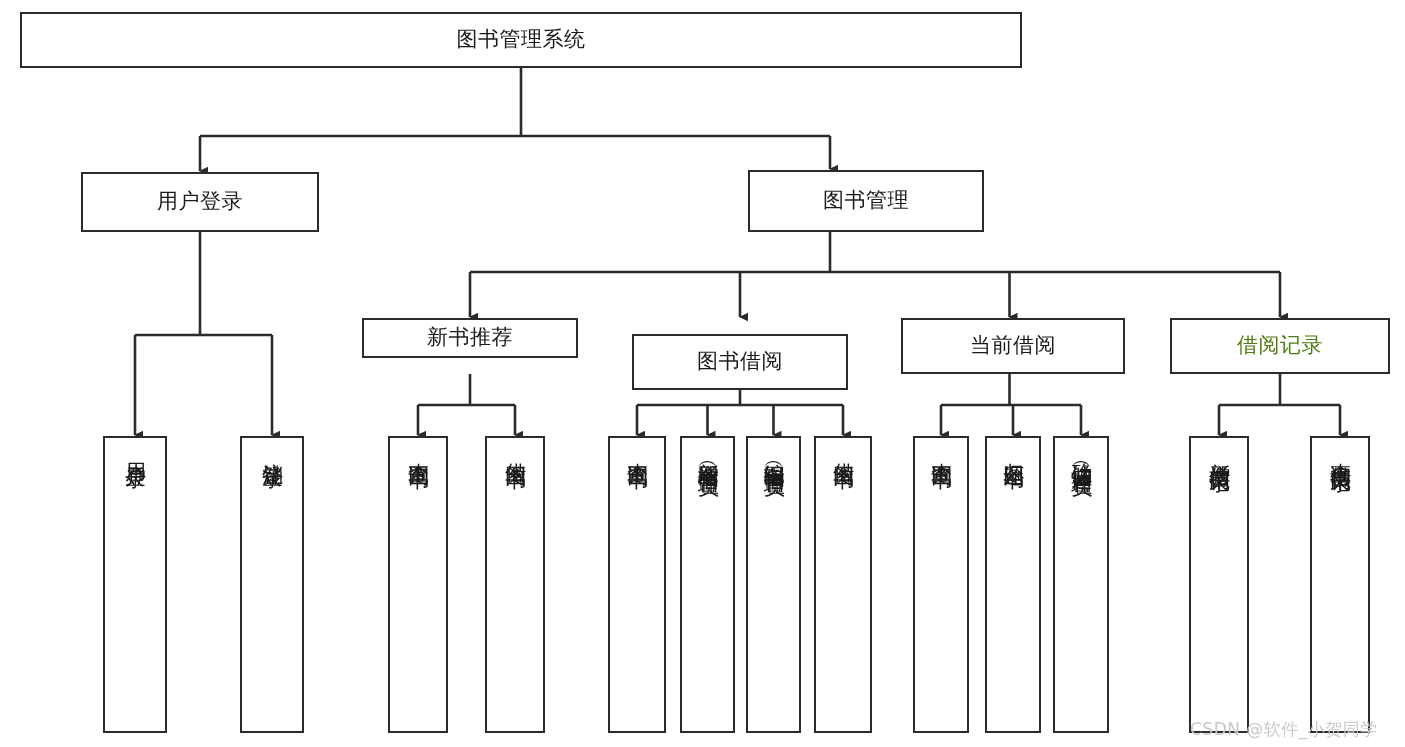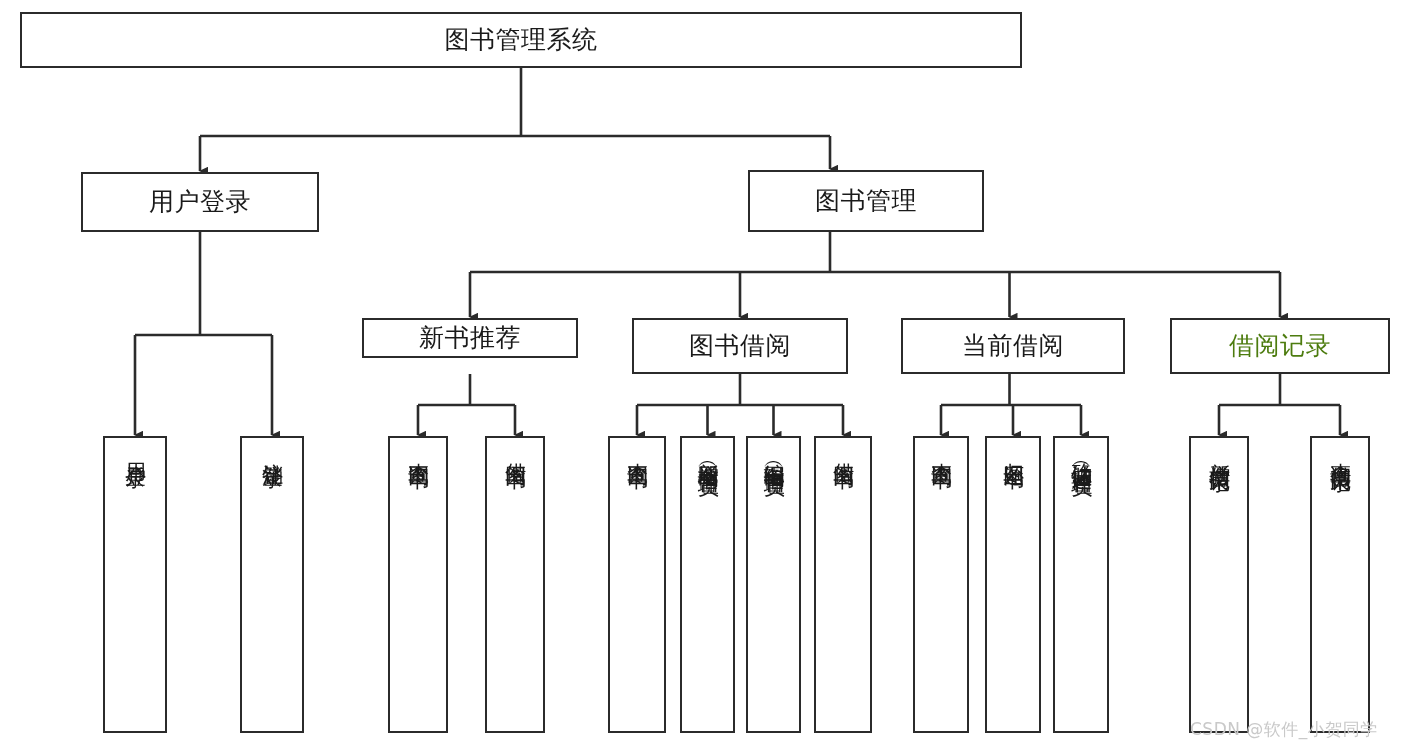--- a/index.html
+++ b/index.html
@@ -35,21 +35,21 @@
     justify-content: center;
     overflow: hidden;
   }
   .node-label {
     color: #1a1a1a;
     text-align: center;
     line-height: 1.12;
     white-space: pre;
   }
   .node.horiz .node-label {
-    font-size: 25px;
+    font-size: 21px;
     letter-spacing: 0.5px;
   }
   .node.vert {
     align-items: flex-start;
     justify-content: center;
     padding-top: 8px;
   }
   .node.vert .node-label {
     writing-mode: vertical-rl;
     text-orientation: upright;
@@ -119,21 +119,21 @@
       </div>
       <div class="node horiz" style="left: 81px; top: 172px; width: 238px; height: 60px; border-color: rgb(43, 43, 43);">
         <span class="node-label" style="color: rgb(26, 26, 26);">用户登录</span>
       </div>
       <div class="node horiz" style="left: 748px; top: 170px; width: 236px; height: 62px; border-color: rgb(43, 43, 43);">
         <span class="node-label" style="color: rgb(26, 26, 26);">图书管理</span>
       </div>
       <div class="node horiz" style="left: 362px; top: 318px; width: 216px; height: 40px; border-color: rgb(43, 43, 43);">
         <span class="node-label" style="color: rgb(26, 26, 26);">新书推荐</span>
       </div>
-      <div class="node horiz" style="left: 632px; top: 318px; width: 216px; height: 56px; border-color: rgb(43, 43, 43);">
+      <div class="node horiz" style="left: 632px; top: 334px; width: 216px; height: 56px; border-color: rgb(43, 43, 43);">
         <span class="node-label" style="color: rgb(26, 26, 26);">图书借阅</span>
       </div>
       <div class="node horiz" style="left: 901px; top: 318px; width: 224px; height: 56px; border-color: rgb(43, 43, 43);">
         <span class="node-label" style="color: rgb(26, 26, 26);">当前借阅</span>
       </div>
       <div class="node horiz" style="left: 1170px; top: 318px; width: 220px; height: 56px; border-color: rgb(43, 43, 43);">
         <span class="node-label" style="color: #4d7c0f;">借阅记录</span>
       </div>
       <div class="node vert" style="left: 103px; top: 436px; width: 64px; height: 297px; border-color: rgb(43, 43, 43);">
         <span class="node-label" style="color: rgb(26, 26, 26);">用户登录</span>

